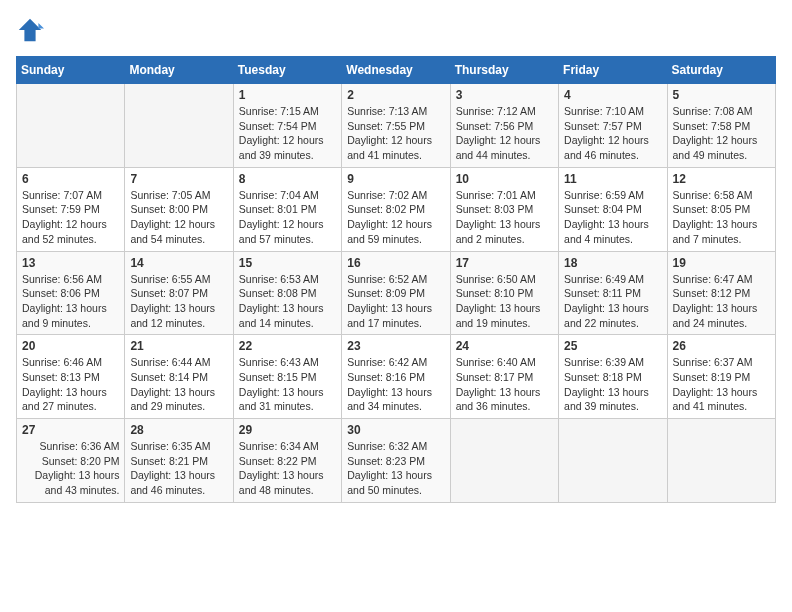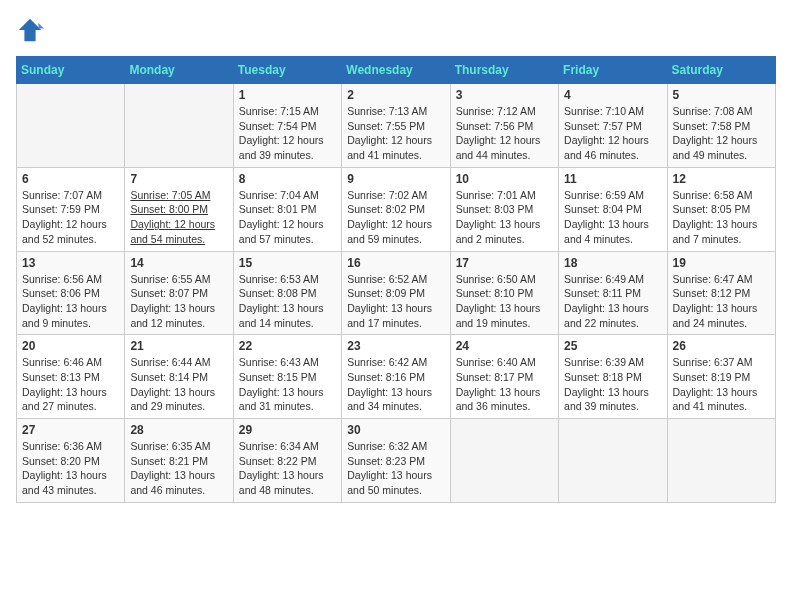--- a/index.html
+++ b/index.html
@@ -37,21 +37,21 @@
       font-size: 15px;
       color: #444;
     }
     table {
       width: 100%;
       border-collapse: collapse;
       font-size: 11px;
     }
     thead tr th {
       background-color: #2a6db5;
-      color: #5eead4;
+      color: #ffffff;
       padding: 6px 4px;
       text-align: left;
       font-size: 12px;
       font-weight: bold;
       border: 1px solid #2a6db5;
     }
     tbody tr td {
       border: 1px solid #ccc;
       vertical-align: top;
       padding: 4px 5px;
@@ -140,21 +140,21 @@
       </tr>
       <tr>
         <td>
           <span class="day-num">6</span>
           <div class="cell-content" style="white-space: pre-line;">Sunrise: 7:07 AM
 Sunset: 7:59 PM
 Daylight: 12 hours and 52 minutes.</div>
         </td>
         <td>
           <span class="day-num">7</span>
-          <div class="cell-content" style="white-space: pre-line; text-decoration: underline;">Sunrise: 7:05 AM
+          <div class="cell-content" style="white-space: pre-line;">Sunrise: 7:05 AM
 Sunset: 8:00 PM
 Daylight: 12 hours and 54 minutes.</div>
         </td>
         <td>
           <span class="day-num">8</span>
           <div class="cell-content" style="white-space: pre-line;">Sunrise: 7:04 AM
 Sunset: 8:01 PM
 Daylight: 12 hours and 57 minutes.</div>
         </td>
         <td>
@@ -266,21 +266,21 @@
         <td>
           <span class="day-num">26</span>
           <div class="cell-content" style="white-space: pre-line;">Sunrise: 6:37 AM
 Sunset: 8:19 PM
 Daylight: 13 hours and 41 minutes.</div>
         </td>
       </tr>
       <tr>
         <td>
           <span class="day-num">27</span>
-          <div class="cell-content" style="white-space: pre-line;">Sunrise: 6:36 AM
+          <div class="cell-content" style="white-space: pre-line; text-align: right;">Sunrise: 6:36 AM
 Sunset: 8:20 PM
 Daylight: 13 hours and 43 minutes.</div>
         </td>
         <td>
           <span class="day-num">28</span>
           <div class="cell-content" style="white-space: pre-line;">Sunrise: 6:35 AM
 Sunset: 8:21 PM
 Daylight: 13 hours and 46 minutes.</div>
         </td>
         <td>

